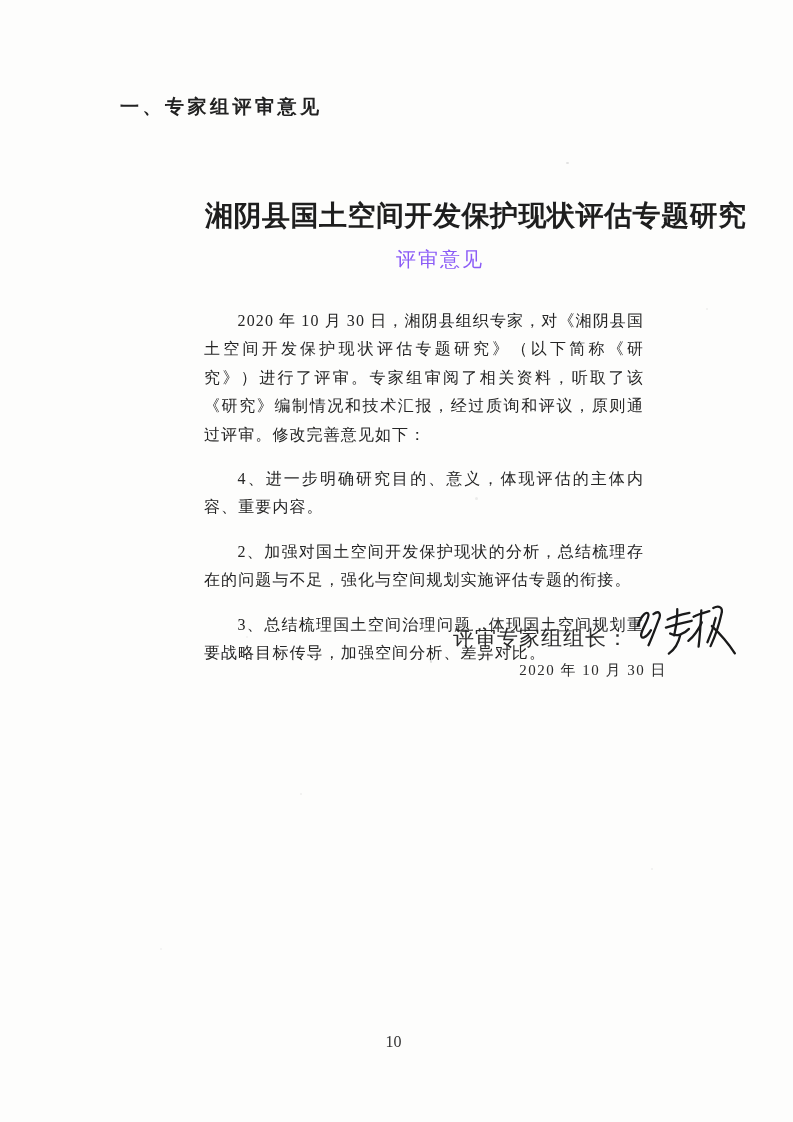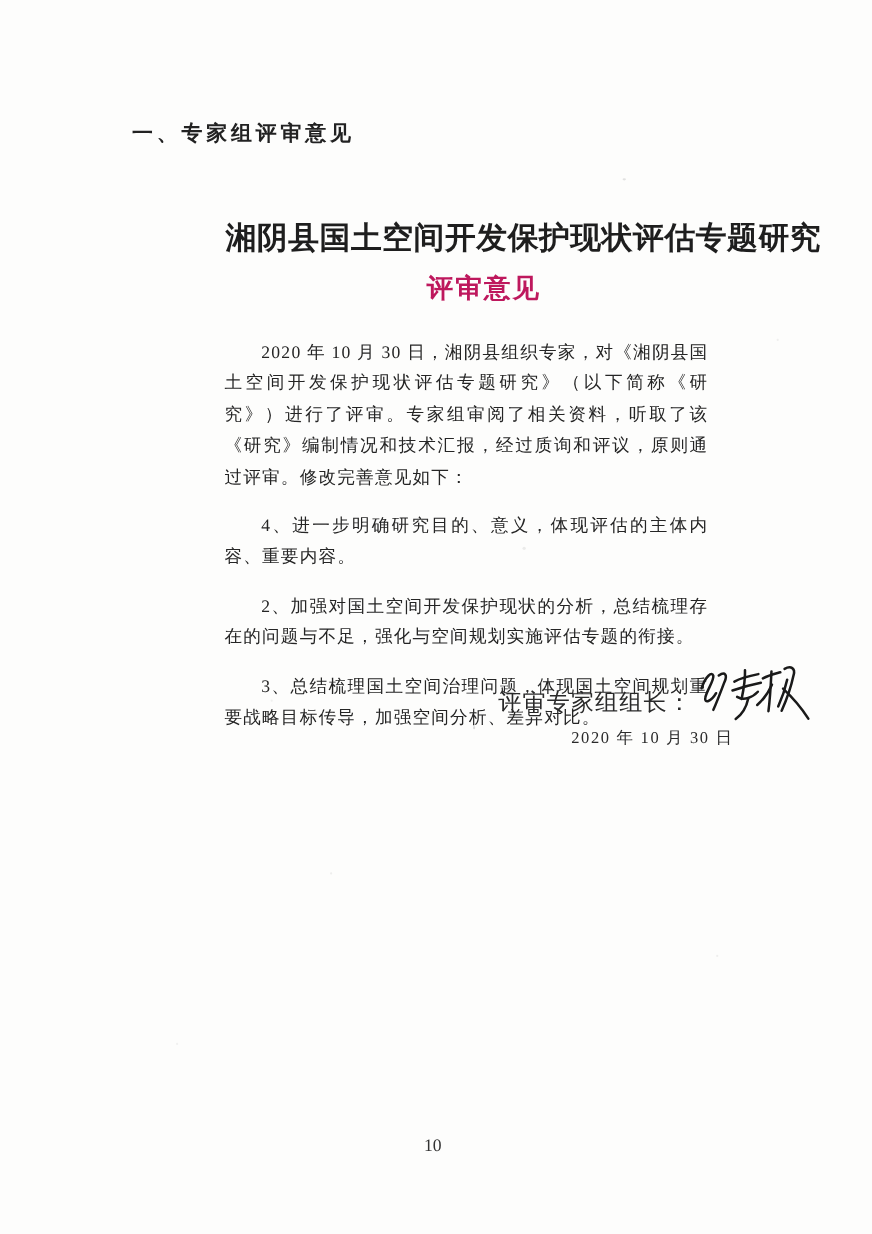--- a/index.html
+++ b/index.html
@@ -12,21 +12,21 @@
     height: 1122px;
     margin: 0 auto;
     background: #fdfdfc;
     color: #262626;
     overflow: hidden;
   }
 
   .section-heading {
     position: absolute;
     left: 120px;
-    top: 108px;
+    top: 94px;
     font-size: 19px;
     font-weight: bold;
     letter-spacing: 3.5px;
     color: #222;
     white-space: nowrap;
   }
 
   .title-block {
     position: absolute;
     left: 205px;
@@ -35,25 +35,25 @@
     text-align: center;
   }
   .title-line1 {
     font-size: 28px;
     font-weight: bold;
     letter-spacing: 0.5px;
     color: #1e1e1e;
     white-space: nowrap;
   }
   .title-line2 {
-    font-size: 24px;
-    font-weight: bold;
+    font-size: 20px;
+    font-weight: normal;
     letter-spacing: 2px;
     margin-top: 11px;
-    color: #be185d;
+    color: #8b5cf6;
   }
 
   .body-block {
     position: absolute;
     left: 188px;
     top: 291px;
     width: 472px;
     font-size: 16px;
     line-height: 28.4px;
     letter-spacing: 1.1px;

